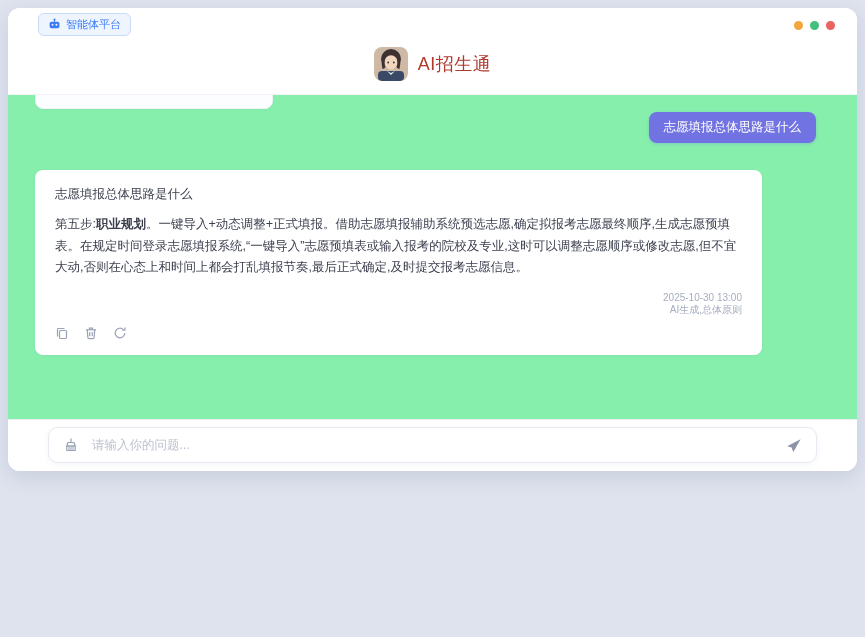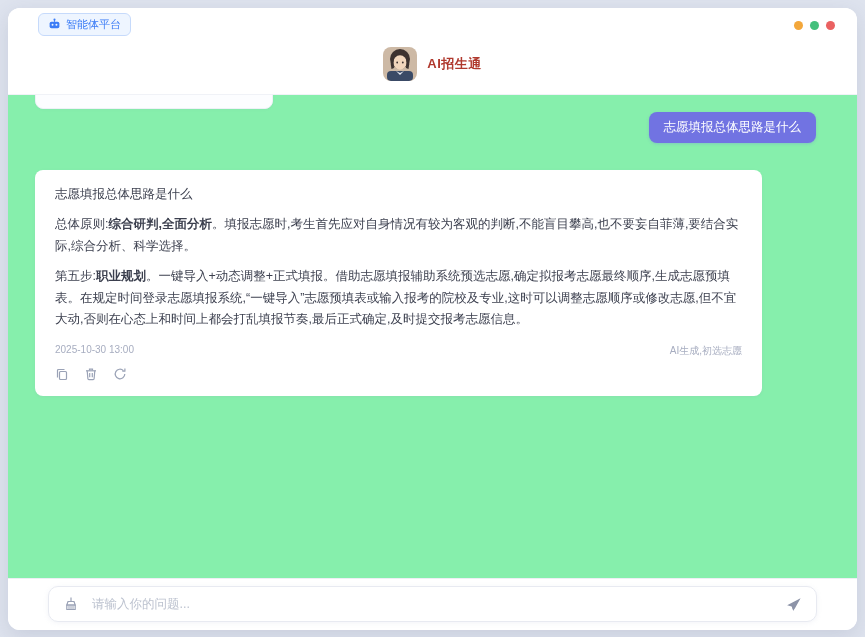--- a/index.html
+++ b/index.html
@@ -4,21 +4,21 @@
 <style>
   * { box-sizing: border-box; margin: 0; padding: 0; }
   html,body { width:865px; height:637px; }
   body {
     background:#dee3ee;
     font-family:"Liberation Sans", sans-serif;
     position:relative;
     overflow:hidden;
   }
   .window {
-    position:absolute; left:8px; top:8px; width:849px; height:622px;
+    position:absolute; left:8px; top:8px; width:849px; height:463px;
     background:#ffffff; border-radius:12px;
     box-shadow:0 6px 20px rgba(70,80,110,.14);
     overflow:hidden; display:flex; flex-direction:column;
   }
   
   .header { position:relative; height:87px; background:#fff; border-bottom:1px solid #f0f2f7; flex:none; }
   .agent-badge {
     position:absolute; left:30px; top:5px;
     display:inline-flex; align-items:center; gap:5px;
     padding:3px 9px; font-size:11px; color:#3b7cf6;
@@ -28,21 +28,21 @@
   .win-dots { position:absolute; right:22px; top:13px; display:flex; gap:7px; }
   .dot { width:9px; height:9px; border-radius:50%; cursor:pointer; }
   .dot.yellow { background:#f3a73b; }
   .dot.green  { background:#44c07c; }
   .dot.red    { background:#ea6161; }
   .title-row {
     position:absolute; left:0; right:0; top:39px;
     display:flex; justify-content:center; align-items:center; gap:10px;
   }
   .avatar { width:34px; height:34px; border-radius:8px; overflow:hidden; flex:none; }
-  .app-title { font-size:13px; font-weight:bold; color:#b0392e; letter-spacing:.5px; }
+  .app-title { font-size:18px; font-weight:normal; color:#b0392e; letter-spacing:.5px; }
 
   
   .chat { position:relative; flex:1; background:#86efac; overflow:hidden; }
   .remnant-card {
     position:absolute; left:27px; top:-14px; width:238px; height:28px;
     background:#fcfdff; border:1px solid #eef1f7; border-radius:8px;
     box-shadow:0 1px 2px rgba(140,150,180,.08);
   }
   .user-bubble {
     position:absolute; right:41px; top:17px;
@@ -52,21 +52,21 @@
   }
   .ai-card {
     position:absolute; left:27px; top:75px; width:727px;
     background:#fff; border-radius:8px;
     box-shadow:0 1px 3px rgba(140,150,180,.12);
     padding:16px 20px 15px 20px;
   }
   .ai-card .echo { font-size:12.5px; color:#3b3f4e; margin-bottom:11px; }
   .ai-card p.para { font-size:12.5px; color:#3b3f4e; line-height:1.72; margin:0 0 9px 0; }
   .ai-card p.para b { font-weight:bold; }
-  .meta-row { display:flex; justify-content:space-between; align-items:flex-start; margin-top:13px; font-size:10px; color:#a7adc0; }
+  .meta-row { display:flex; justify-content:space-between; align-items:flex-end; margin-top:13px; font-size:10px; color:#a7adc0;flex-direction:column; }
   .action-row { display:flex; align-items:center; gap:15px; margin-top:9px; }
   .action-row .act { width:14px; height:14px; color:#9aa2b6; cursor:pointer; display:inline-flex; }
   .action-row .act svg { width:100%; height:100%; }
 
   
   .composer { flex:none; height:52px; background:#fff; border-top:1px solid #edeff5; position:relative; }
   .input-pill {
     position:absolute; left:40px; right:40px; top:7px; height:36px;
     background:#fff; border:1px solid #e8eaf1; border-radius:10px;
     box-shadow:0 1px 5px rgba(150,160,190,.12);
@@ -126,26 +126,25 @@
 
   <div class="chat">
 
     <div class="remnant-card"></div>
 
     <div class="user-bubble">志愿填报总体思路是什么</div>
 
     <div class="ai-card">
       <div class="echo">志愿填报总体思路是什么</div>
 
-      <p class="para"><span>总体原则:</span><b>综合研判,全面分析</b><span>。填报志愿时,考生首先应对自身情况有较为客观的判断,不能盲目攀高,也不要妄自菲薄,要结合实际,综合分析、科学选择。</span></p>
       <p class="para"><span>第五步:</span><b>职业规划</b><span>。一键导入+动态调整+正式填报。借助志愿填报辅助系统预选志愿,确定拟报考志愿最终顺序,生成志愿预填表。在规定时间登录志愿填报系统,“一键导入”志愿预填表或输入报考的院校及专业,这时可以调整志愿顺序或修改志愿,但不宜大动,否则在心态上和时间上都会打乱填报节奏,最后正式确定,及时提交报考志愿信息。</span></p>
 
       <div class="meta-row">
         <span>2025-10-30 13:00</span>
-        <span>AI生成,初选志愿</span>
+        <span>AI生成,总体原则</span>
       </div>
 
       <div class="action-row">
         <span class="act">
           <svg viewBox="0 0 14 14" fill="none" stroke="currentColor" stroke-width="1.2">
               <rect x="4.5" y="4.5" width="7" height="8" rx="1"></rect>
               <path d="M9.5 2.5h-6a1 1 0 0 0-1 1v7"></path>
             </svg>
         </span>
         <span class="act">

